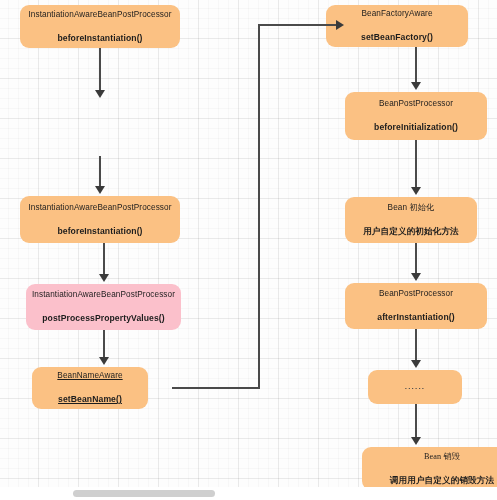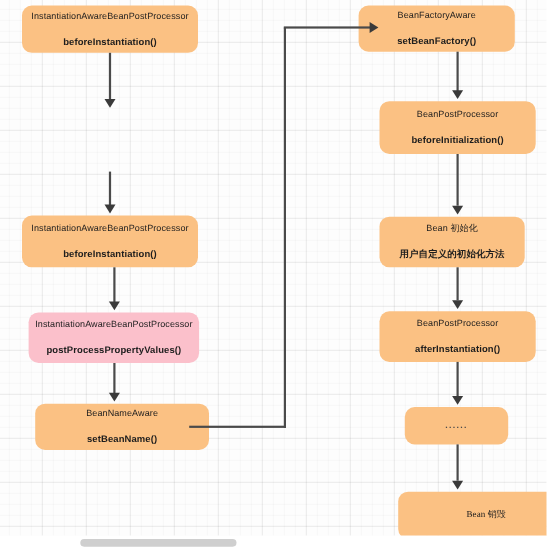--- a/index.html
+++ b/index.html
@@ -134,21 +134,21 @@
   <div class="node fill-orange" style="left:20px; top:196px; width:160px; height:47px;">
     <div class="line1">InstantiationAwareBeanPostProcessor</div>
     <div class="line2">beforeInstantiation()</div>
   </div>
 
   <div class="node fill-pink" style="left:26px; top:284px; width:155px; height:46px;">
     <div class="line1">InstantiationAwareBeanPostProcessor</div>
     <div class="line2">postProcessPropertyValues()</div>
   </div>
 
-  <div class="node fill-orange" style="left:32px; top:367px; width:158px; height:42px;">
+  <div class="node fill-orange" style="left:32px; top:367px; width:116px; height:42px;text-decoration:underline;">
     <div class="line1">BeanNameAware</div>
     <div class="line2">setBeanName()</div>
   </div>
 
   <div class="node fill-orange" style="left:326px; top:5px; width:142px; height:42px;">
     <div class="line1">BeanFactoryAware</div>
     <div class="line2">setBeanFactory()</div>
   </div>
 
   <div class="node fill-orange" style="left:345px; top:92px; width:142px; height:48px;">
@@ -166,20 +166,21 @@
     <div class="line2">afterInstantiation()</div>
   </div>
 
   <div class="node fill-orange single" style="left:368px; top:370px; width:94px; height:34px;">
     <div class="line1"></div>
     <div class="line2">......</div>
   </div>
 
   <div class="node fill-orange" style="left:362px; top:447px; width:160px; height:43px;font-family:Liberation Serif, serif;">
     <div class="line1">Bean 销毁</div>
+    <div class="line2">调用用户自定义的销毁方法</div>
   </div>
 
   <div class="vline" style="left:99px; top:48px; height:44px;"></div>
   <div class="arrow-down" style="left:95px; top:90px;"></div>
 
   <div class="vline" style="left:99px; top:156px; height:32px;"></div>
   <div class="arrow-down" style="left:95px; top:186px;"></div>
 
   <div class="vline" style="left:103px; top:243px; height:33px;"></div>
   <div class="arrow-down" style="left:99px; top:274px;"></div>

